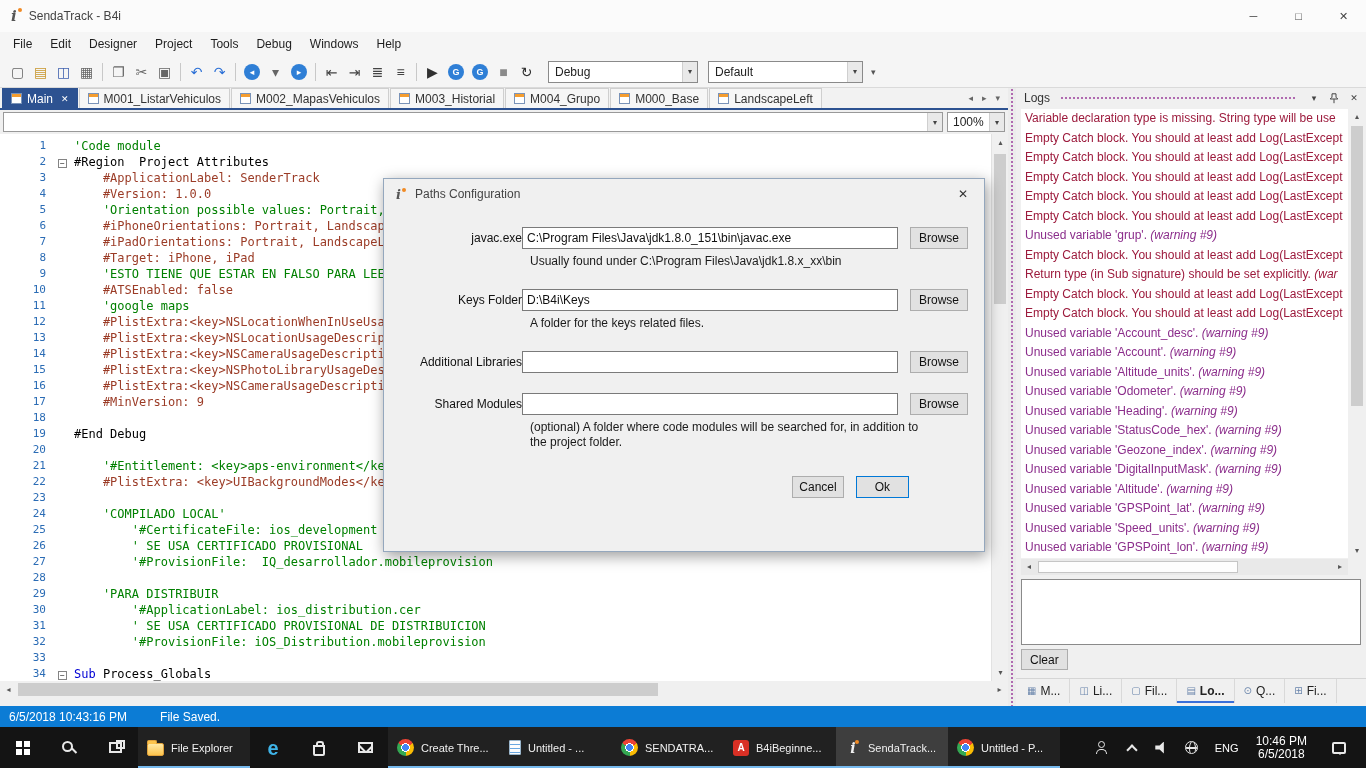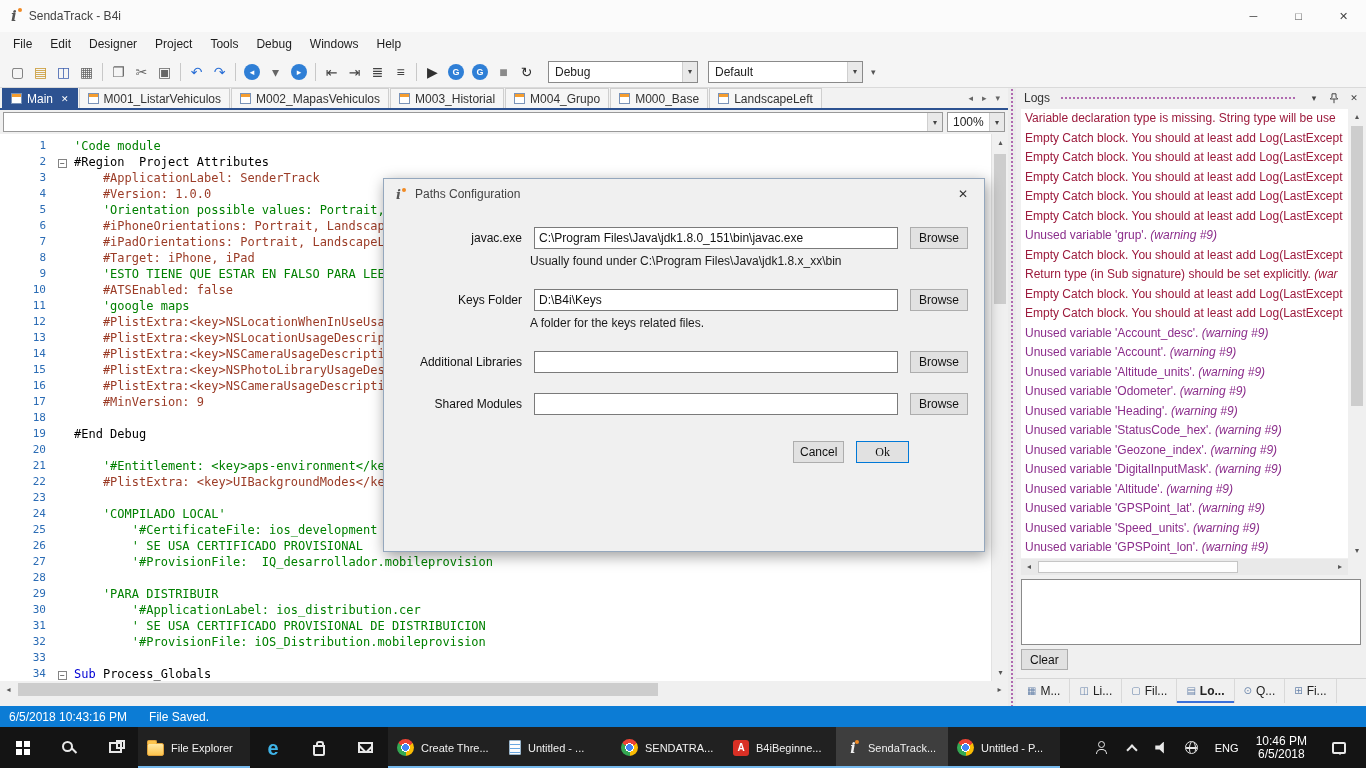--- a/index.html
+++ b/index.html
@@ -97,21 +97,21 @@
   .logbox { position:absolute; left:5px; right:5px; top:491px; height:66px; background:#fff; border:1px solid #8a8a8a; }
   .btn { font:12px "Liberation Sans",sans-serif; background:#e1e1e1; border:1px solid #adadad; padding:2px 10px; color:#111; }
   .clearbtn { position:absolute; left:5px; top:561px; height:21px; padding:2px 8px; }
 
   .ptabs { position:absolute; left:0; right:0; top:590px; height:24px; display:flex; align-items:center; background:#f0f0f0; border-top:1px solid #d5d5d5; padding-left:2px; }
   .ptab { display:flex; align-items:center; gap:4px; height:24px; padding:0 9px; border-right:1px solid #d9d9d9; color:#222; }
   .ptab.active { box-shadow:inset 0 -2px 0 #3a6fd8; font-weight:bold; }
   .ptab-icon { font-size:10px; color:#6b86ac; }
 
   
-  .statusbar { position:absolute; top:706px; left:0; width:1366px; height:21px; background:var(--statusbar,#0c7cd5); color:#fff; display:flex; align-items:center; padding-left:9px; gap:22px; }
+  .statusbar { position:absolute; top:706px; left:0; width:1366px; height:21px; background:var(--statusbar,#0c7cd5); color:#fff; display:flex; align-items:center; padding-left:9px; gap:33px; }
 
   
   .taskbar { position:absolute; top:727px; left:0; width:1366px; height:41px; background:var(--taskbar,#141414); display:flex; align-items:stretch; }
   .taskbar-apps { display:flex; align-items:stretch; }
   .tb-btn { width:46px; display:flex; align-items:center; justify-content:center; }
   .tb-btn.sm { width:30px; }
   .tb-app { width:112px; display:flex; align-items:center; gap:7px; padding:0 9px; position:relative; }
   .tb-app.open { background:rgba(255,255,255,.06); }
   .tb-app.open::after { content:""; position:absolute; left:0; right:0; bottom:0; height:2px; background:#76b9ed; }
   .tb-app.active { background:rgba(255,255,255,.18); }
@@ -158,27 +158,27 @@
   .icon-chat::after { content:""; position:absolute; bottom:-6px; right:1px; border:3px solid rgba(0,0,0,0); border-top-color:#e8e8e8; }
 
   
   .dialog { position:absolute; left:383px; top:178px; width:602px; height:374px; background:#f0f0f0; border:1px solid #94a7bd; box-shadow:2px 4px 14px rgba(0,0,0,.4); z-index:40; }
   .dlg-titlebar { height:30px; display:flex; align-items:center; padding:0 6px 0 10px; gap:4px; }
   .dlg-titlebar .b4i-logo { font-size:13px; }
   .dlg-title { color:#444; flex:1; margin-left:4px; }
   .dlg-close { width:30px; height:22px; display:flex; align-items:center; justify-content:center; font-size:12px; color:#333; }
   .dlg-row { display:flex; align-items:center; margin:20px 16px 0; }
   .dlg-row.first { margin-top:18px; }
-  .dlg-label { width:122px; text-align:right; margin-right:12px; color:#111; }
+  .dlg-label { width:122px; text-align:right; margin-right:0; color:#111; }
   .dlg-input { flex:1; height:22px; border:1px solid #7a7a7a; background:#fff; font:12px "Liberation Sans",sans-serif; padding:0 4px; margin-right:12px; color:#111; }
   .btn.browse { width:58px; height:22px; padding:0; }
   .dlg-help { margin:5px 16px 0 146px; line-height:15px; color:#1a1a1a; max-width:398px; }
   .dlg-buttons { display:flex; justify-content:flex-end; gap:12px; margin:26px 75px 0 0; }
   .btn.cancel { min-width:48px; height:22px; padding:0 6px;margin-left:8px; }
-  .btn.ok { min-width:50px; height:22px; padding:0 18px; border:1px solid #0078d7;font-family:Liberation Serif, serif; }
+  .btn.ok { min-width:50px; height:22px; padding:0 18px; border:1px solid #0078d7; }
 </style>
 </head>
 <body>
 
 <div class="stage">
 
   <div class="titlebar">
     <span class="b4i-logo">i</span>
     <span class="win-title">SendaTrack - B4i</span>
     <div class="caps">
@@ -666,20 +666,21 @@
       <label class="dlg-label">Additional Libraries</label>
       <input class="dlg-input" value="" style="">
       <button class="btn browse">Browse</button>
     </div>
 
     <div class="dlg-row">
       <label class="dlg-label">Shared Modules</label>
       <input class="dlg-input" value="" style="">
       <button class="btn browse">Browse</button>
     </div>
+    <div class="dlg-help">(optional) A folder where code modules will be searched for, in addition to the project folder.</div>
 
     <div class="dlg-buttons">
       <button class="btn cancel">Cancel</button>
       <button class="btn ok">Ok</button>
     </div>
   </div>
 
 </div>
 
 </body></html>

